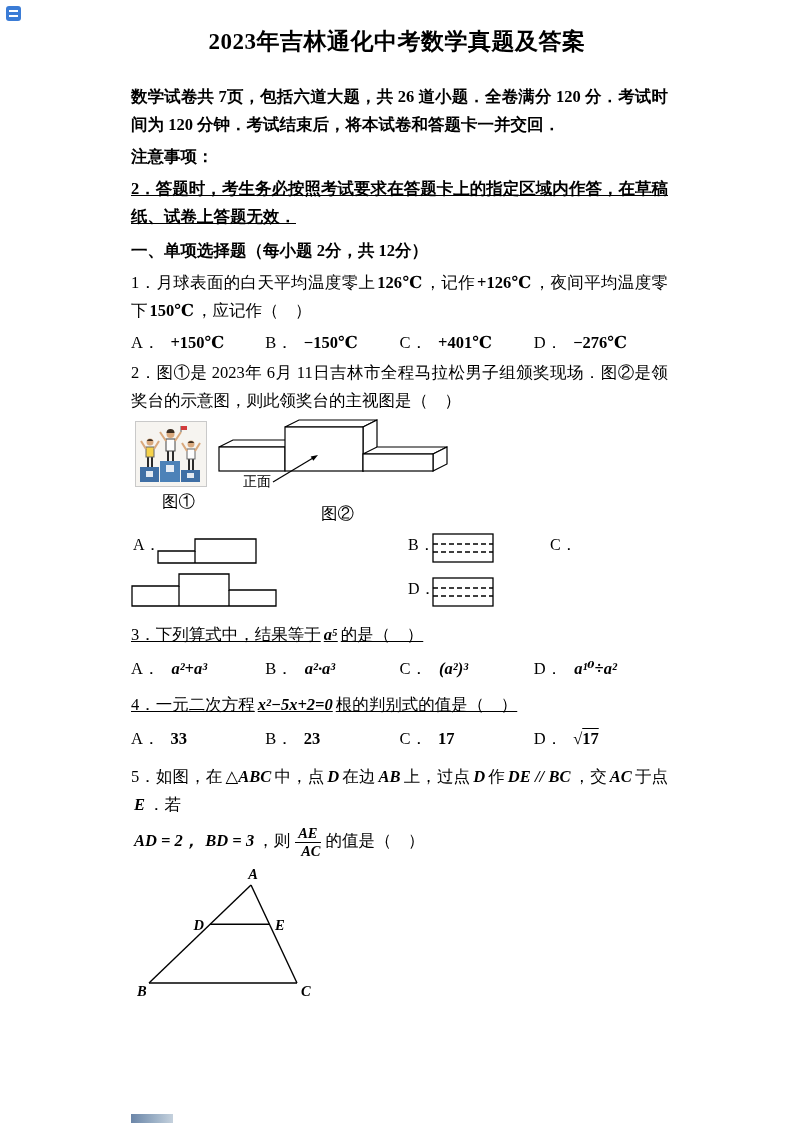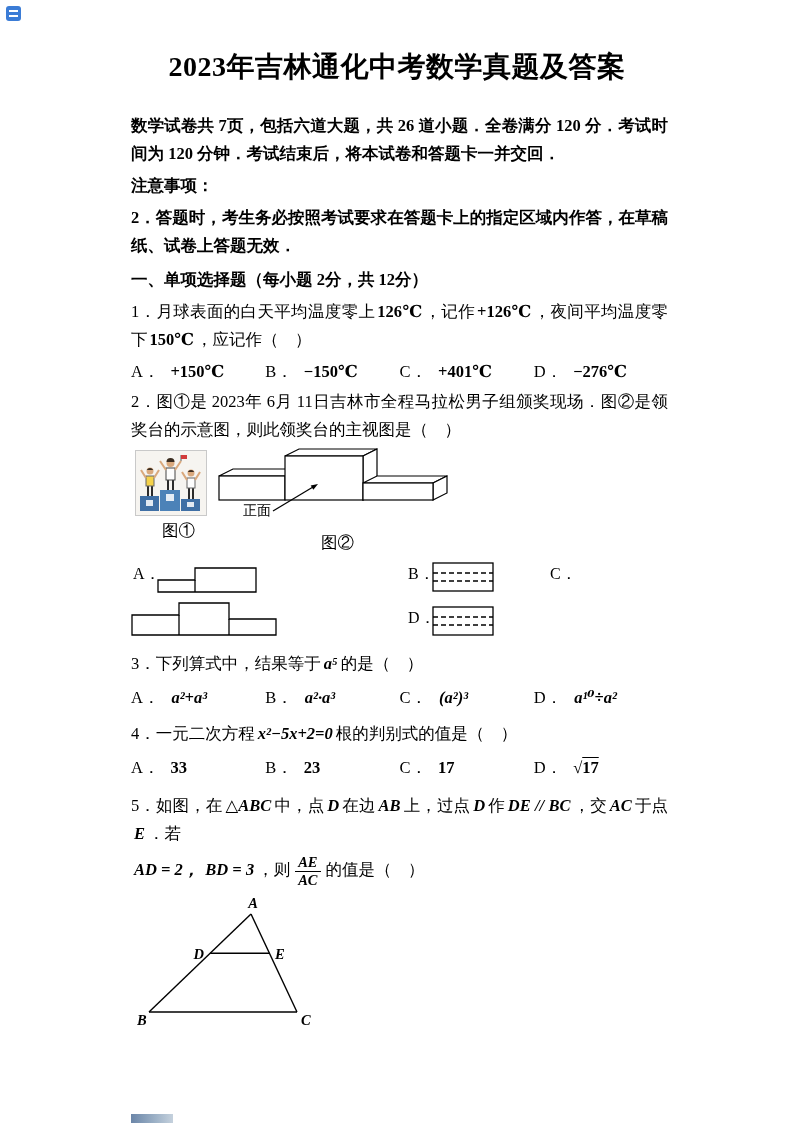--- a/index.html
+++ b/index.html
@@ -7,28 +7,28 @@
   body {
     background:#ffffff; color:#000;
     font-family:"Liberation Serif","DejaVu Serif",serif;
     position:relative; overflow:hidden;
   }
   .corner-icon { position:absolute; left:6px; top:6px; width:15px; height:15px;
     background:#3b7cd6; border-radius:3px; }
   .corner-icon i { display:block; position:absolute; left:3px; right:3px; height:2px; background:#fff; }
   .corner-icon i.l1 { top:4px; } .corner-icon i.l2 { top:9px; }
 
-  .title { font-size:28px; font-weight:700; text-align:center; padding-top:48px;
+  .title { font-size:23px; font-weight:700; text-align:center; padding-top:26px;
     margin-bottom:26px; letter-spacing:.5px; }
 
   .content { padding:0 126px 0 131px; }
 
   .para { font-size:16.5px; line-height:28px; text-align:justify; }
   .bold { font-weight:700; }
-  .mb2{margin-bottom:2px;} .mb4{margin-bottom:4px;} .mb6{margin-bottom:6px;}
+  .mb2{margin-bottom:2px;} .mb4{margin-bottom:4px;} .mb6{margin-bottom:6px;text-decoration:underline;}
   .mb8{margin-bottom:8px;} .mb10{margin-bottom:10px;}
 
   .mnum { font-weight:700; margin:0 2px; }
   .math { font-weight:700; font-style:italic; margin:0 3px; }
   .ovl { text-decoration:overline; }
 
   .opt-row { display:flex; font-size:16.5px; line-height:28px; }
   .opt { flex:0 0 25%; display:flex; align-items:baseline; }
   .opt-label { margin-right:9px; }
 
@@ -41,21 +41,21 @@
   .front-text { font-size:14px; font-style:normal; font-weight:400;
     font-family:"Liberation Serif","DejaVu Serif",serif; }
 
   .q2opts { position:relative; height:82px; font-size:16px; margin-bottom:6px; }
   .q2lab { position:absolute; line-height:20px; }
   .q2shape { position:absolute; }
   .q2shape path, .q2shape rect, .q2shape line { stroke:#000; stroke-width:1.3; fill:none; }
   .dash { stroke-dasharray:5 3; }
 
   .q5line2 { line-height:40px; }
-  .frac { display:inline-flex; flex-direction:column; align-items:center;
+  .frac { display:inline-flex; flex-direction:column; align-items:flex-end;
     font-size:14.5px; line-height:1.15; vertical-align:middle; margin:0 5px; }
   .frac .num { border-bottom:1.3px solid #000; padding:0 3px 1px; margin:0; }
   .frac .den { margin:0; }
 
   .triangle { display:block; margin:6px 0 0 6px; }
   .triangle line { stroke:#000; stroke-width:1.4; }
   .triangle text { font-family:"Liberation Serif","DejaVu Serif",serif;
     font-style:italic; font-weight:700; font-size:14.5px; }
 
   .podium3d polygon, .podium3d rect { fill:#fff; stroke:#000; stroke-width:1.2; }

